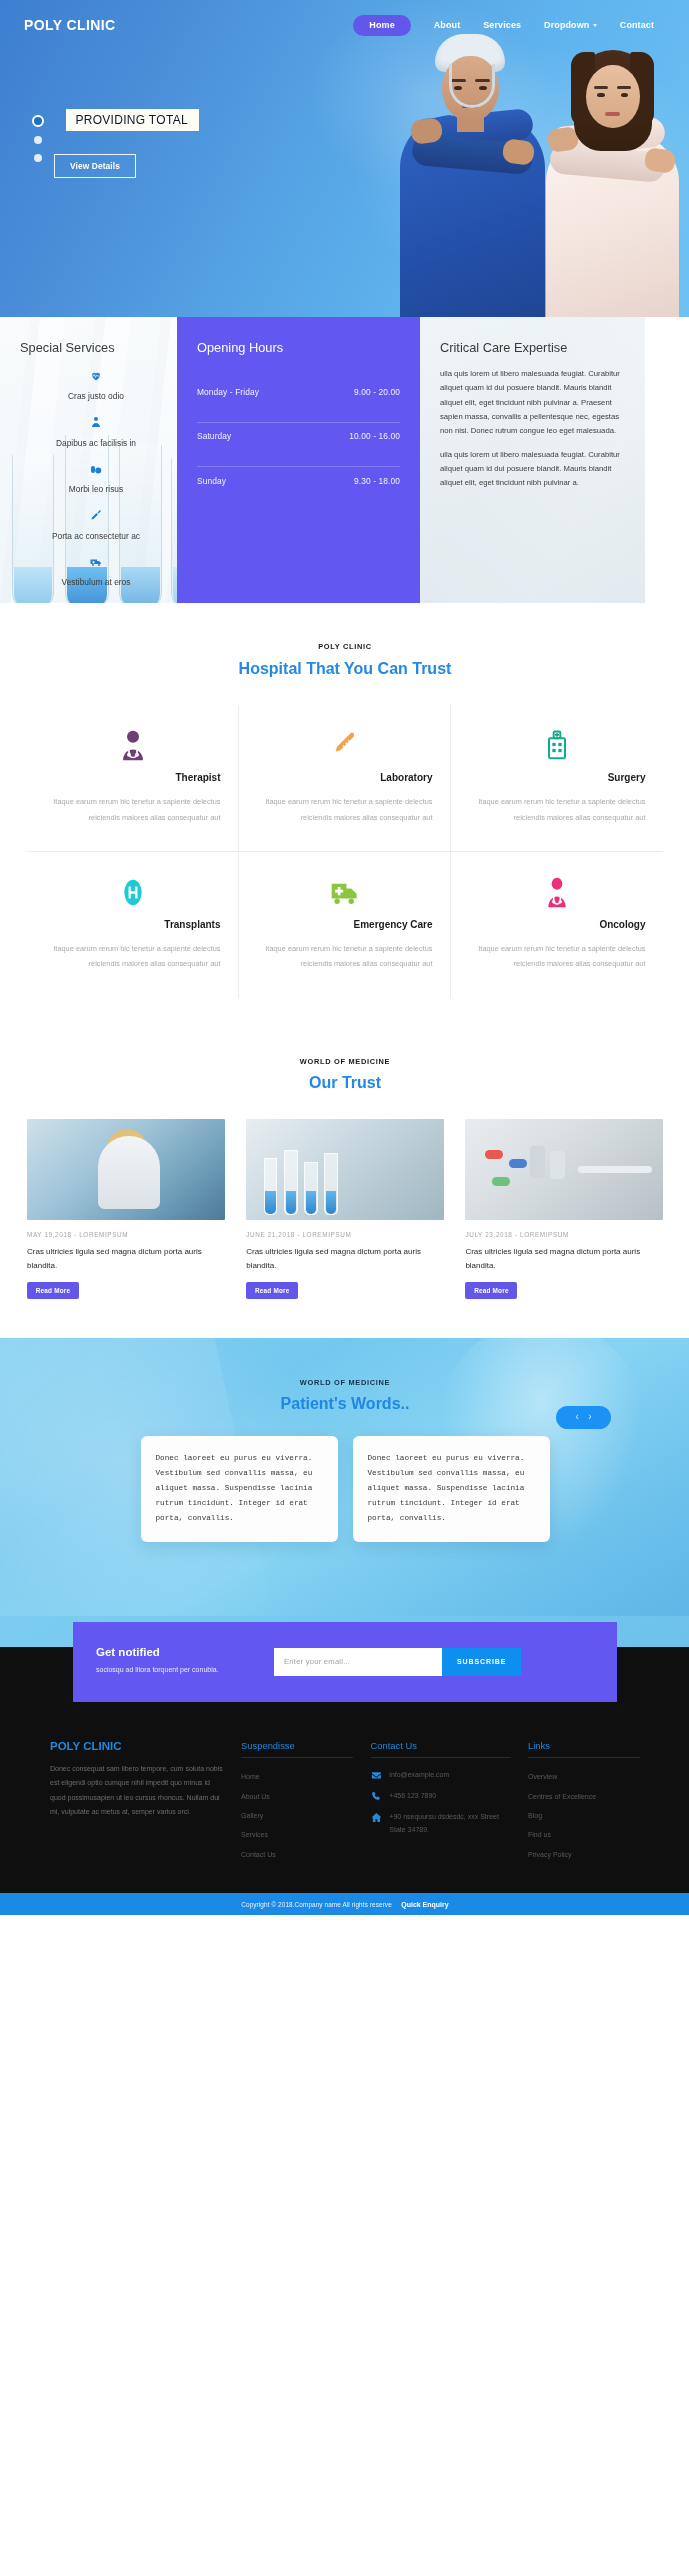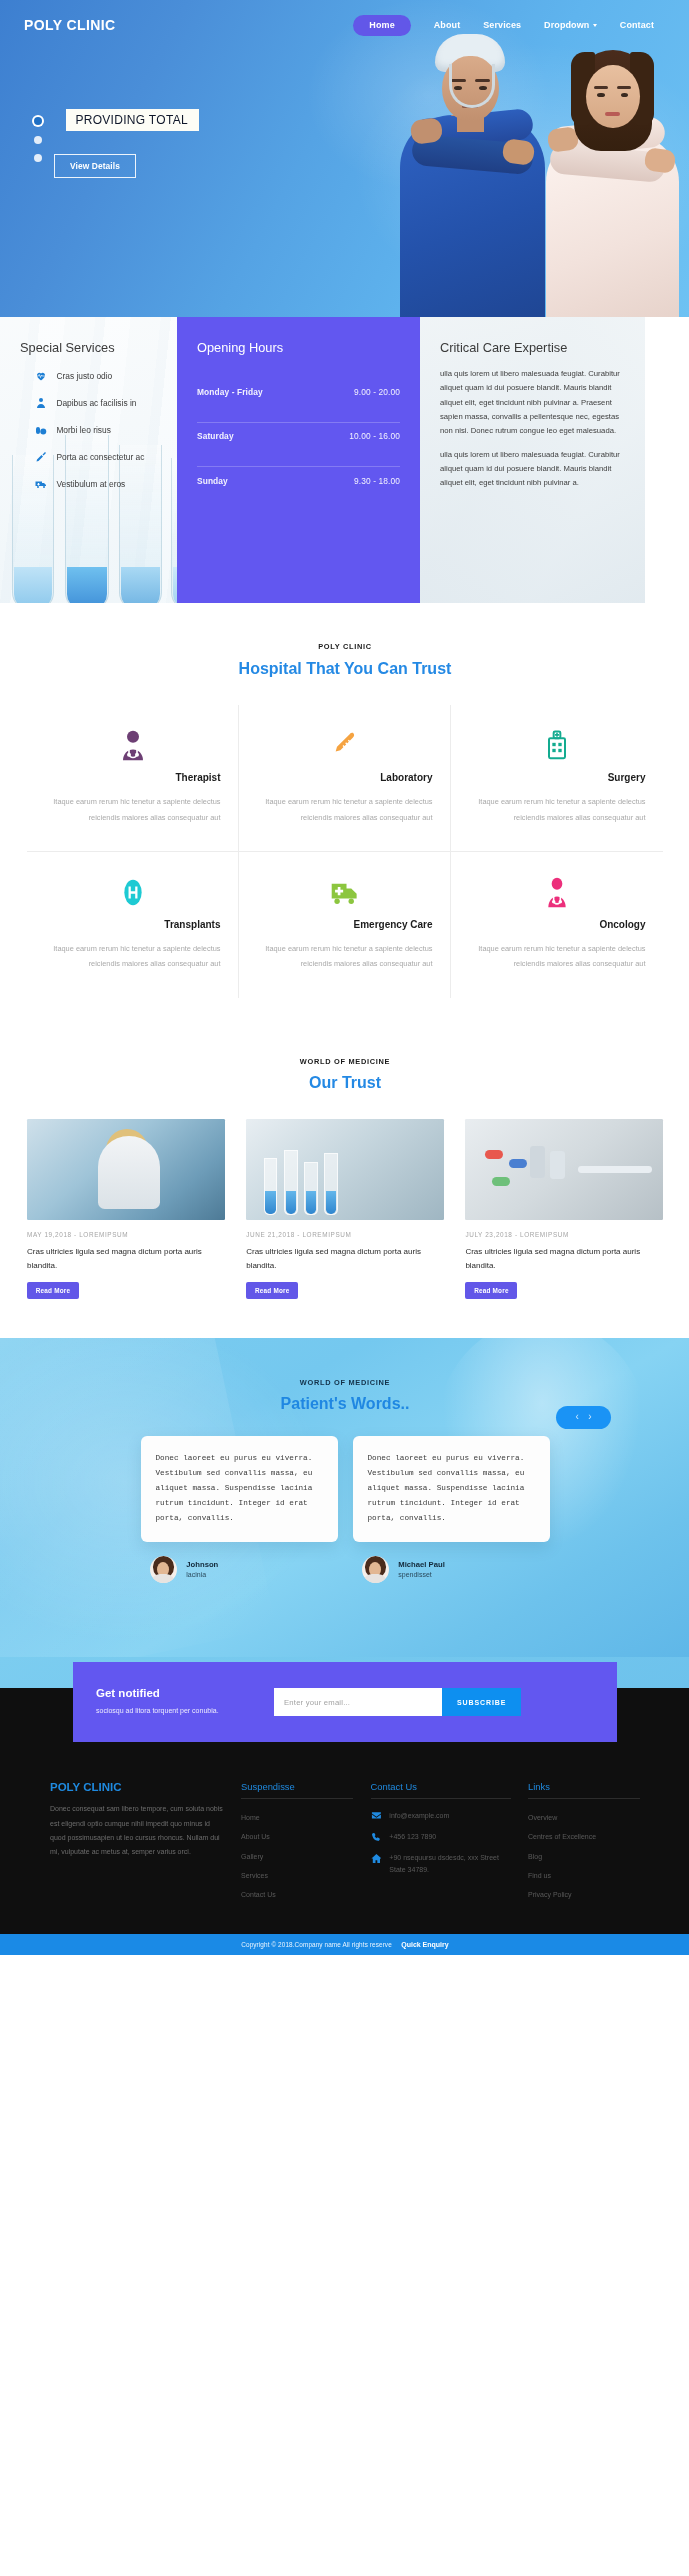--- a/index.html
+++ b/index.html
@@ -151,36 +151,36 @@
   .tube.t1{left:12px; width:42px; height:155px;}
   .tube.t2{left:65px; width:44px; height:175px;}
   .tube.t3{left:119px; width:43px; height:165px;}
   .tube.t4{left:171px; width:42px; height:152px;}
   .tube-fill{position:absolute;left:1.3px;right:1.3px;bottom:0;height:42px;background:linear-gradient(180deg,#6fc0ef,#3f8fd8);border-radius:0 0 15px 15px;}
   .panel-inner { position:relative; z-index:3; padding:23px 20px; }
   .panel-services h3 { font-size:12.8px; font-weight:400; color:#3a3a3a; margin-bottom:15px;}
   .svc-list { list-style:none; }
   .svc-list li {
     display:flex; align-items:center; gap:9.4px; margin:0 0 15px 15px;
-    font-size:8.4px; color:#3b3b3b;
+    font-size:8.4px; color:#3b3b3b;flex-direction:column;
   }
   .svc-ico { width:12px; height:12px; color:#1e7fd4; flex:0 0 12px; }
   .svc-ico svg{display:block;width:12px;height:12px;fill:#1e7fd4;}
 
   .panel-hours {
     width:243px; background:#6257f0; color:#fff;
   }
   .panel-hours h3{font-size:12.8px;font-weight:400;margin-bottom:23px;}
   .hours-row {
     display:flex; justify-content:space-between; align-items:center;
     font-size:8.4px; color:rgba(255,255,255,.92);
     padding:8.8px 0 8.8px 0;
   }
   .hours-row + .hours-row { border-top:0.7px solid rgba(255,255,255,.22);margin-top:16px; }
-  .hours-row .d{letter-spacing:0.1px;font-weight:bold;}
+  .hours-row .d{letter-spacing:0.1px;}
   .hours-row .t{letter-spacing:0.1px;}
 
   .panel-critical {
     width:225px;
     background:
       linear-gradient(180deg,rgba(242,246,248,.88),rgba(228,236,241,.9)),
       linear-gradient(120deg,#dfe7ec 0%,#cfdbe3 40%,#e7eef2 70%,#c9d6de 100%);
   }
   .panel-critical h3{font-size:12.8px;font-weight:400;color:#3a3a3a;margin-bottom:12px;}
   .panel-critical p{font-size:7.7px;line-height:1.85;color:#3d3d3d;margin-bottom:9.4px;}
@@ -638,44 +638,20 @@
 
     <div class="testi-cards">
       <div class="tcard">
         <p>Donec laoreet eu purus eu viverra. Vestibulum sed convallis massa, eu aliquet massa. Suspendisse lacinia rutrum tincidunt. Integer id erat porta, convallis.</p>
       </div>
       <div class="tcard">
         <p>Donec laoreet eu purus eu viverra. Vestibulum sed convallis massa, eu aliquet massa. Suspendisse lacinia rutrum tincidunt. Integer id erat porta, convallis.</p>
       </div>
     </div>
 
-    <div class="tauthor">
-      <div class="who">
-        <div class="avatar">
-            <div class="hair"></div>
-            <div class="fc"></div>
-            <div class="sh"></div>
-          </div>
-        <div>
-          <div class="nm">Johnson</div>
-          <div class="rl">lacinia</div>
-        </div>
-      </div>
-      <div class="who">
-        <div class="avatar">
-            <div class="hair"></div>
-            <div class="fc"></div>
-            <div class="sh"></div>
-          </div>
-        <div>
-          <div class="nm">Michael Paul</div>
-          <div class="rl">spendisset</div>
-        </div>
-      </div>
-    </div>
   </section>
 
   <div class="newswrap">
     <div class="top-half"></div>
     <div class="news">
       <div class="gn">
         <h4>Get notified</h4>
         <p>sociosqu ad litora torquent per conubia.</p>
       </div>
       <div class="form">

